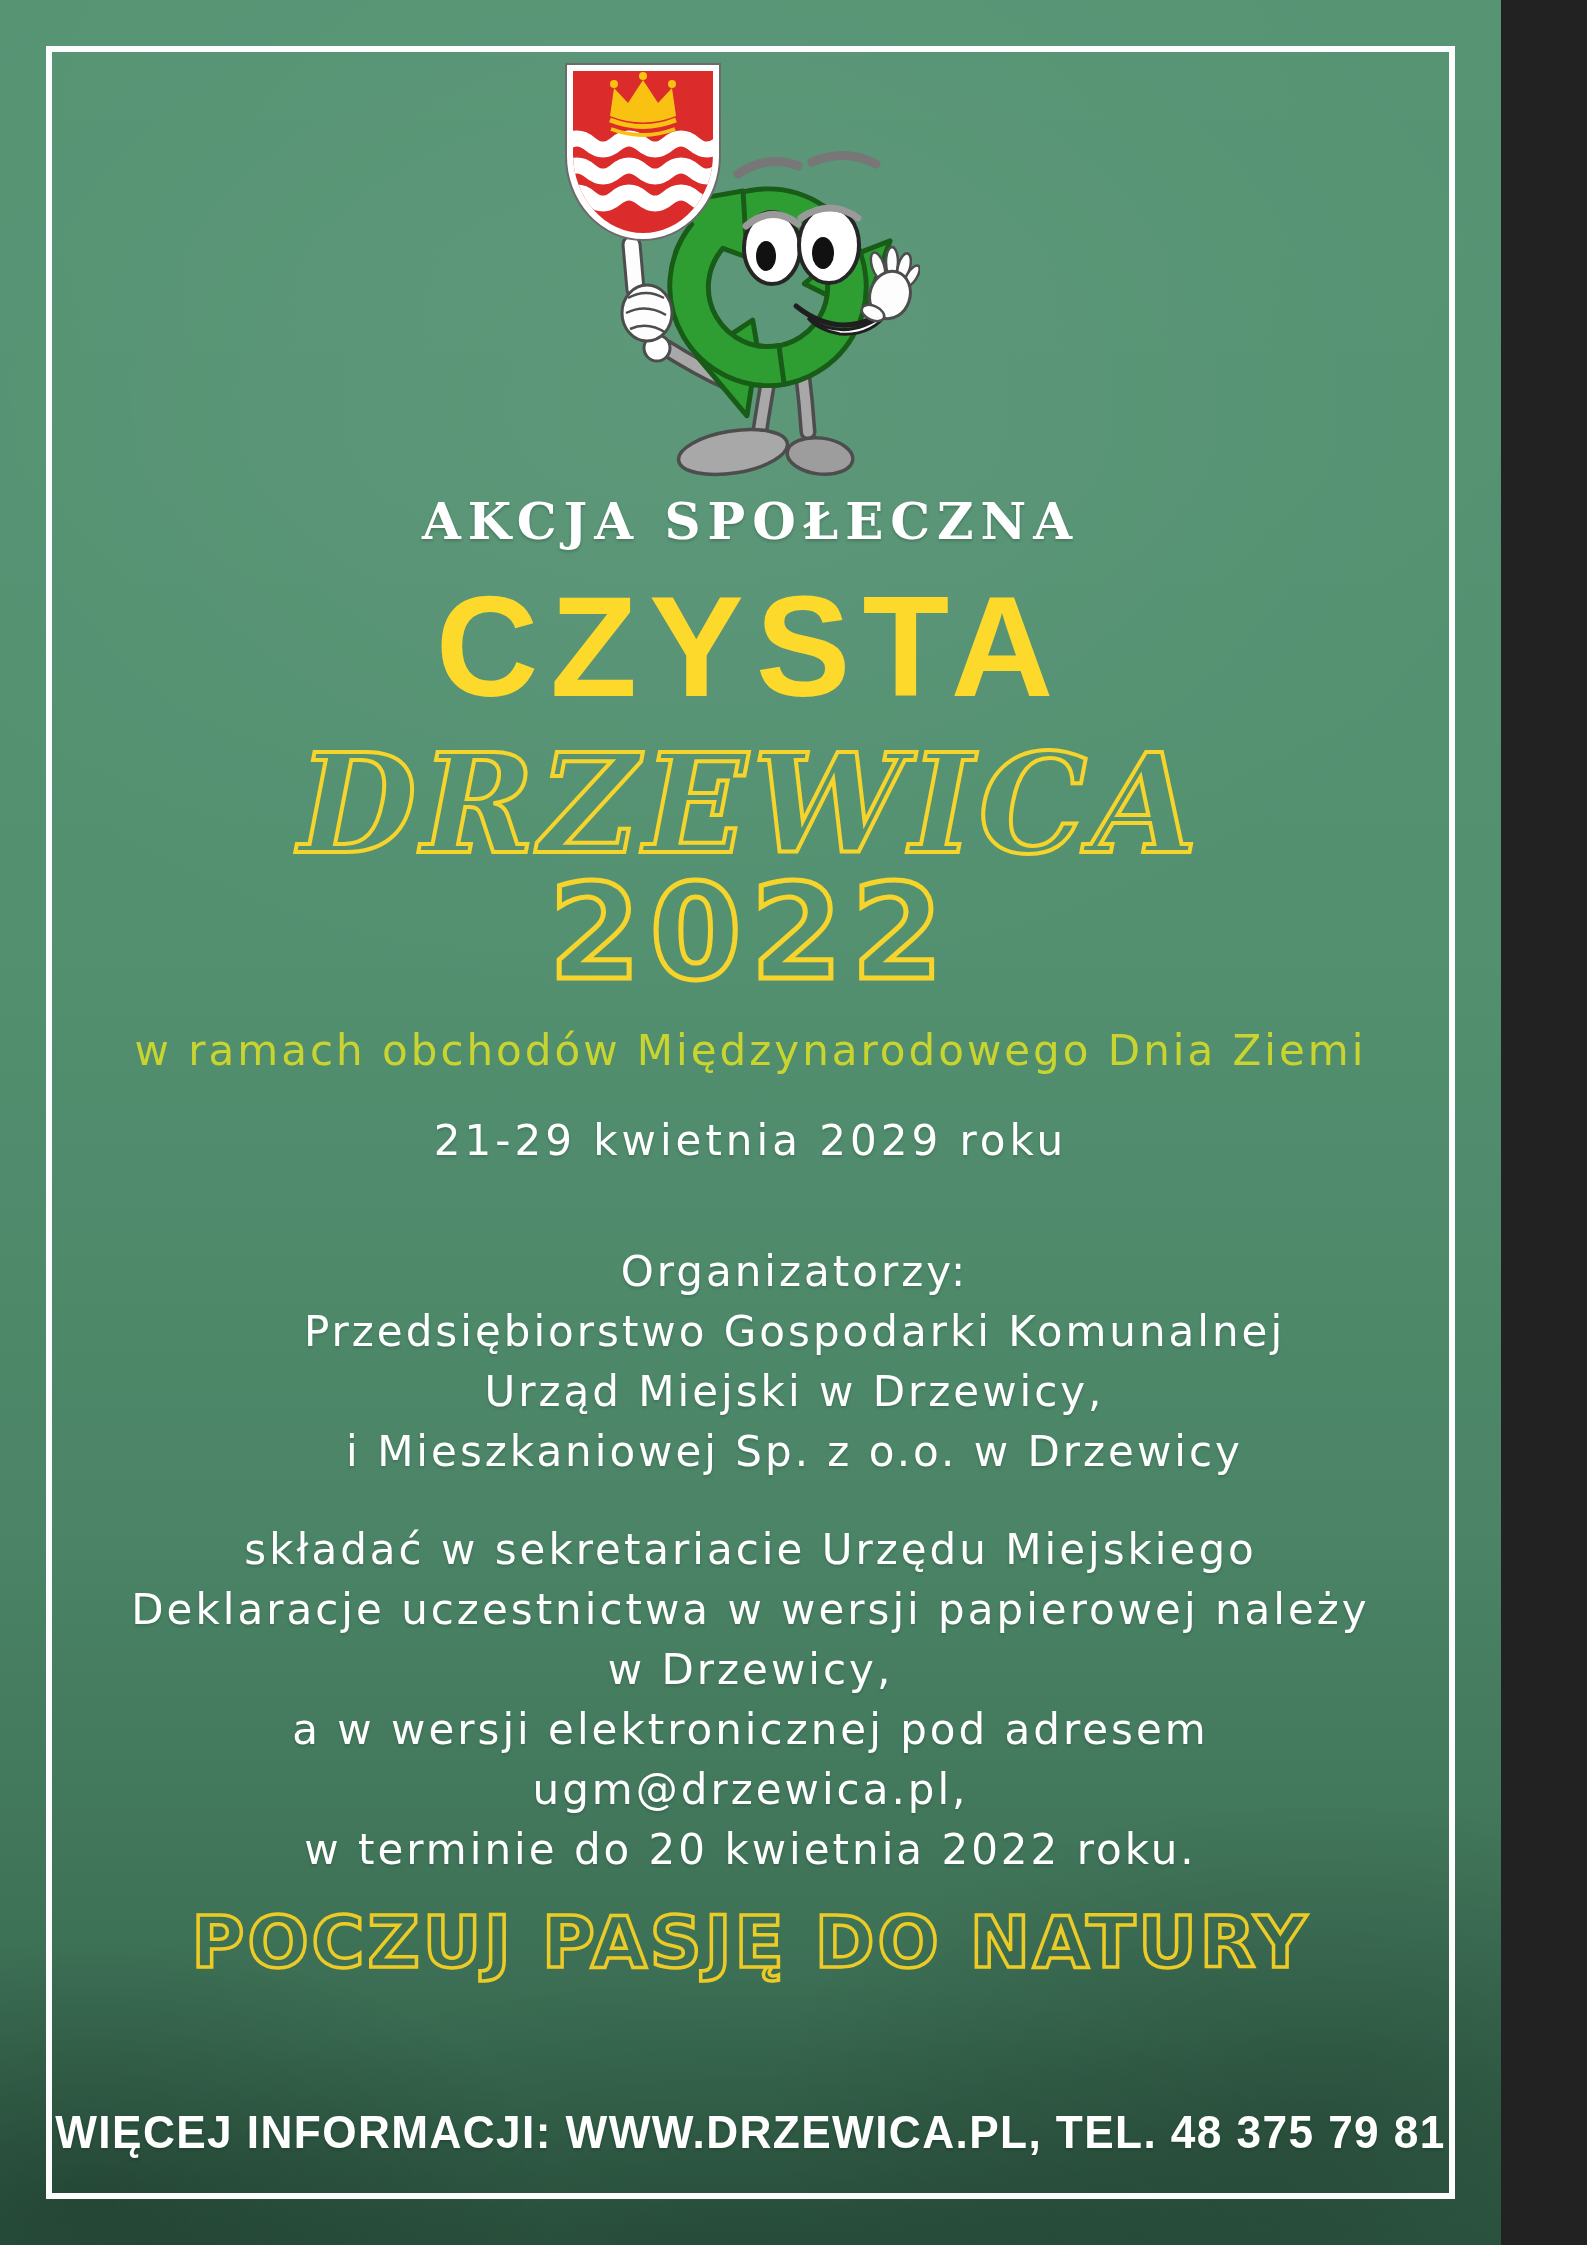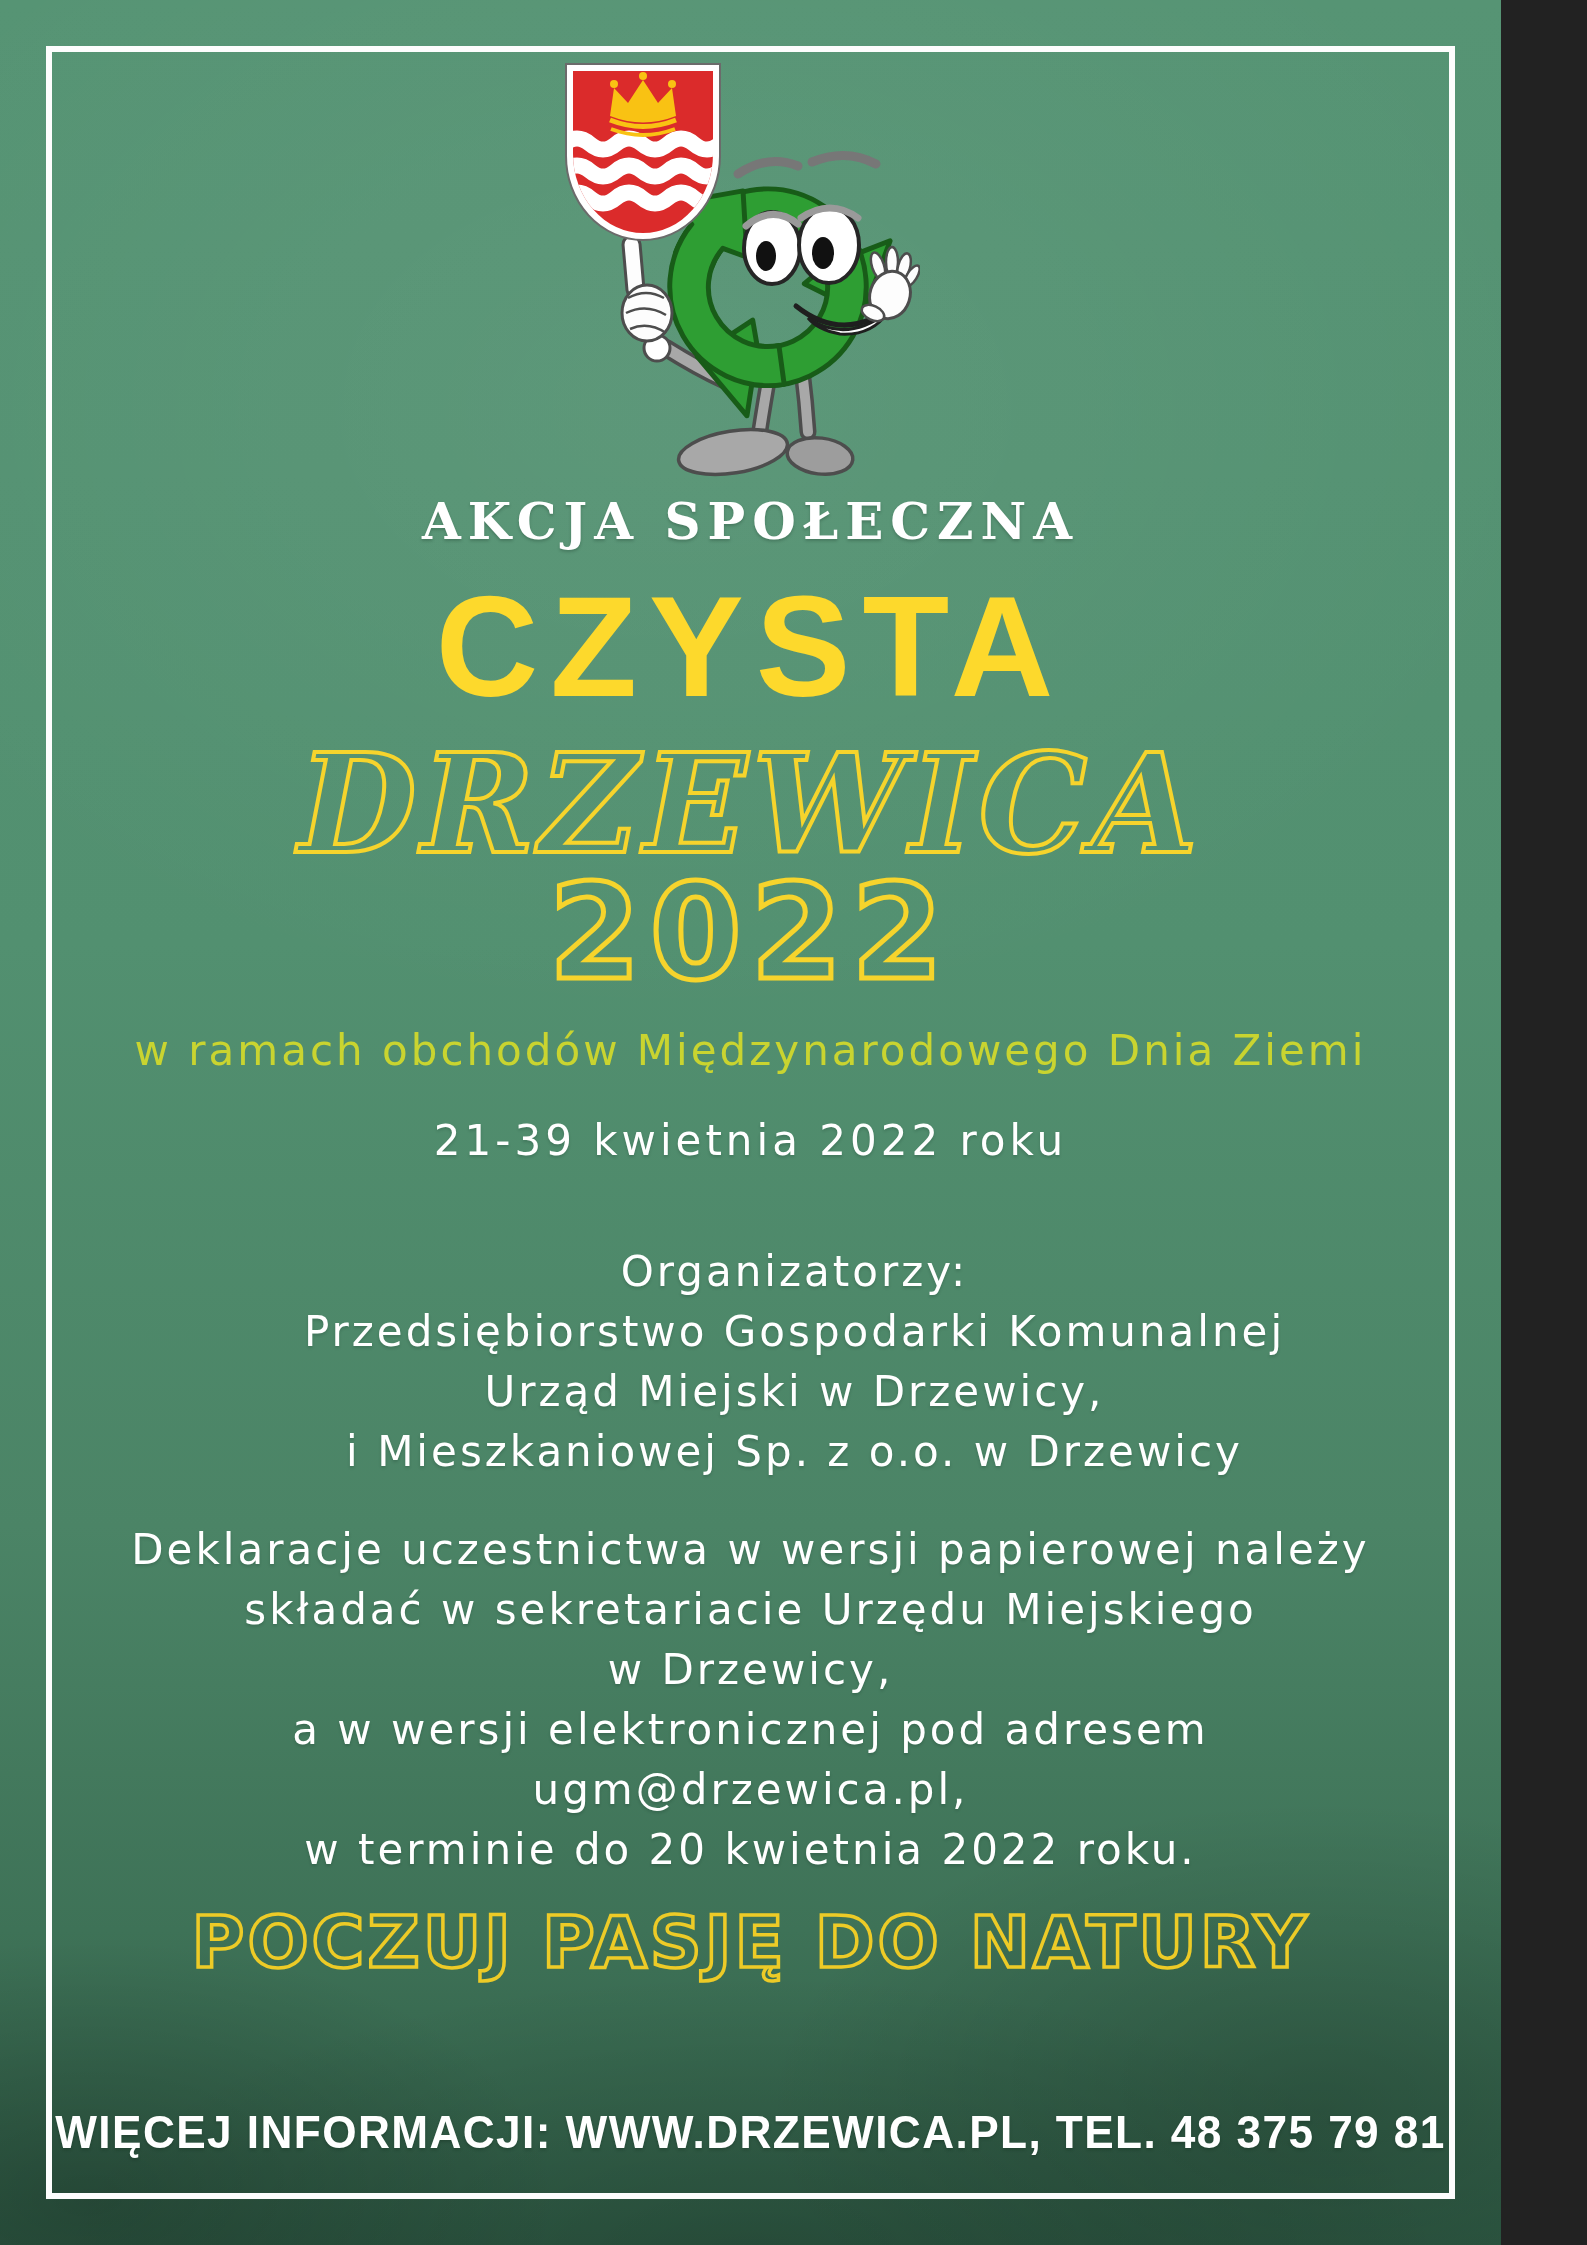--- a/index.html
+++ b/index.html
@@ -162,32 +162,32 @@
         <path d="M 71 77 Q 103 89 135 77" stroke="#F9C213" stroke-width="4" fill="none"></path>
       </g>
     </g>
   </svg>
 
   <div class="txt kicker">AKCJA SPOŁECZNA</div>
   <div class="txt title-main">CZYSTA</div>
   <div class="txt title-outline">DRZEWICA</div>
   <div class="txt year-outline">2022</div>
   <div class="txt subtitle">w ramach obchodów Międzynarodowego Dnia Ziemi</div>
-  <div class="txt dates">21-39 kwietnia 2022 roku</div>
+  <div class="txt dates">21-29 kwietnia 2029 roku</div>
 
   <div class="block organizers">
     <div>Organizatorzy:</div>
     <div>Przedsiębiorstwo Gospodarki Komunalnej</div>
     <div>Urząd Miejski w Drzewicy,</div>
     <div>i Mieszkaniowej Sp. z o.o. w Drzewicy</div>
   </div>
 
   <div class="block declaration">
+    <div>składać w sekretariacie Urzędu Miejskiego</div>
     <div>Deklaracje uczestnictwa w wersji papierowej należy</div>
-    <div>składać w sekretariacie Urzędu Miejskiego</div>
     <div>w Drzewicy,</div>
     <div>a w wersji elektronicznej pod adresem</div>
     <div>ugm@drzewica.pl,</div>
     <div>w terminie do 20 kwietnia 2022 roku.</div>
   </div>
 
   <div class="txt slogan">POCZUJ PASJĘ DO NATURY</div>
   <div class="txt footer">WIĘCEJ INFORMACJI: WWW.DRZEWICA.PL, TEL. 48 375 79 81</div>
 </div>
 

